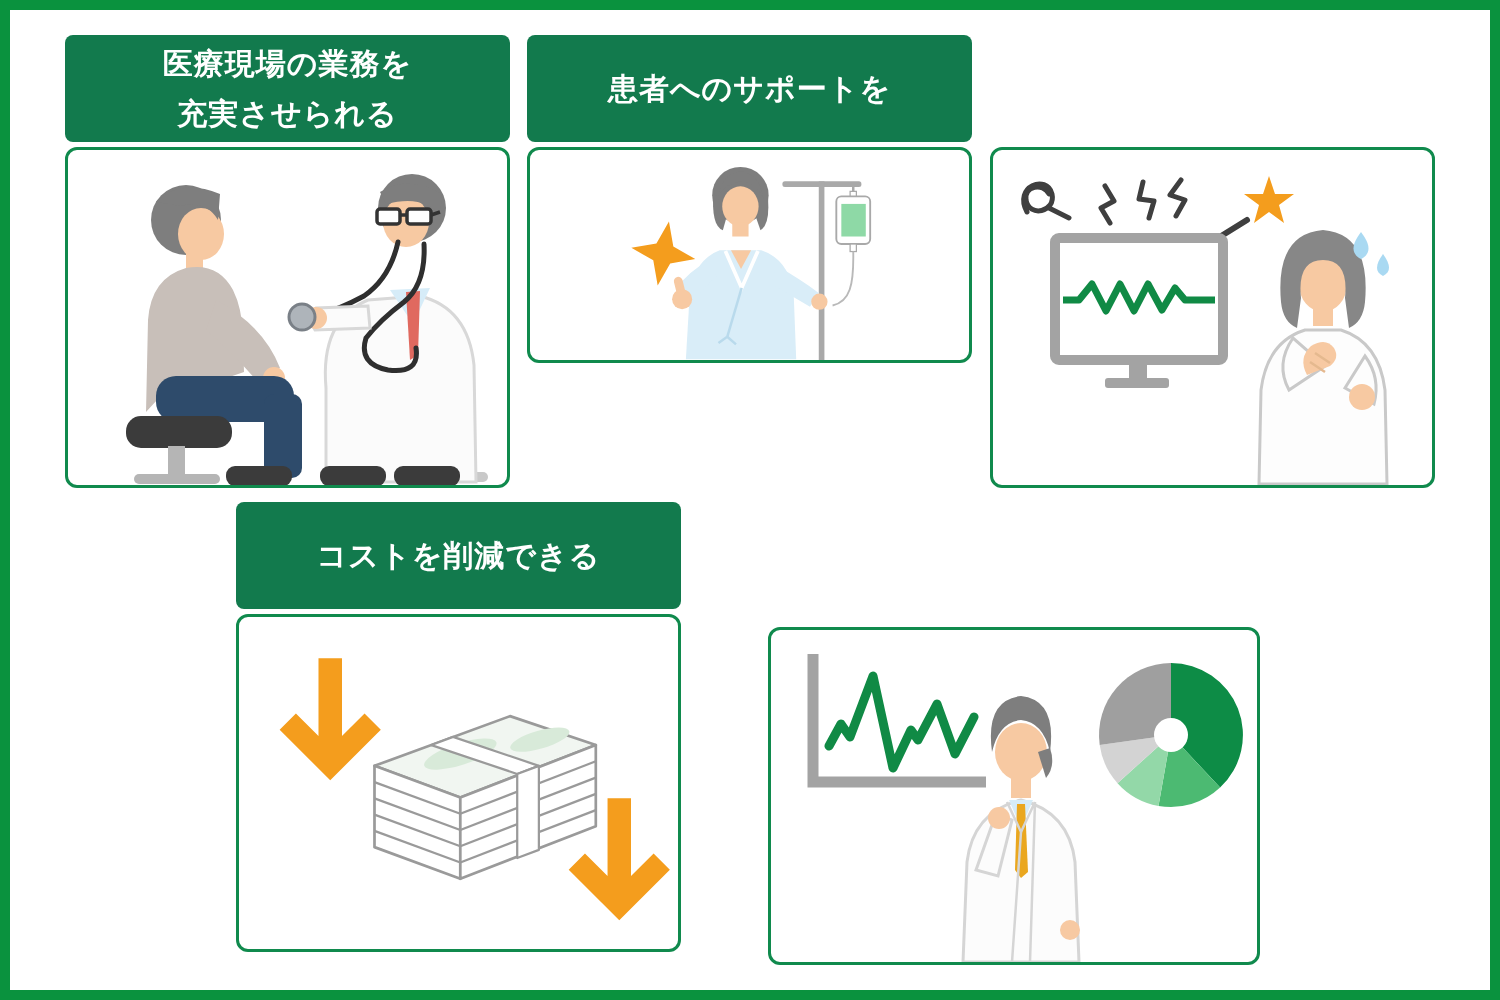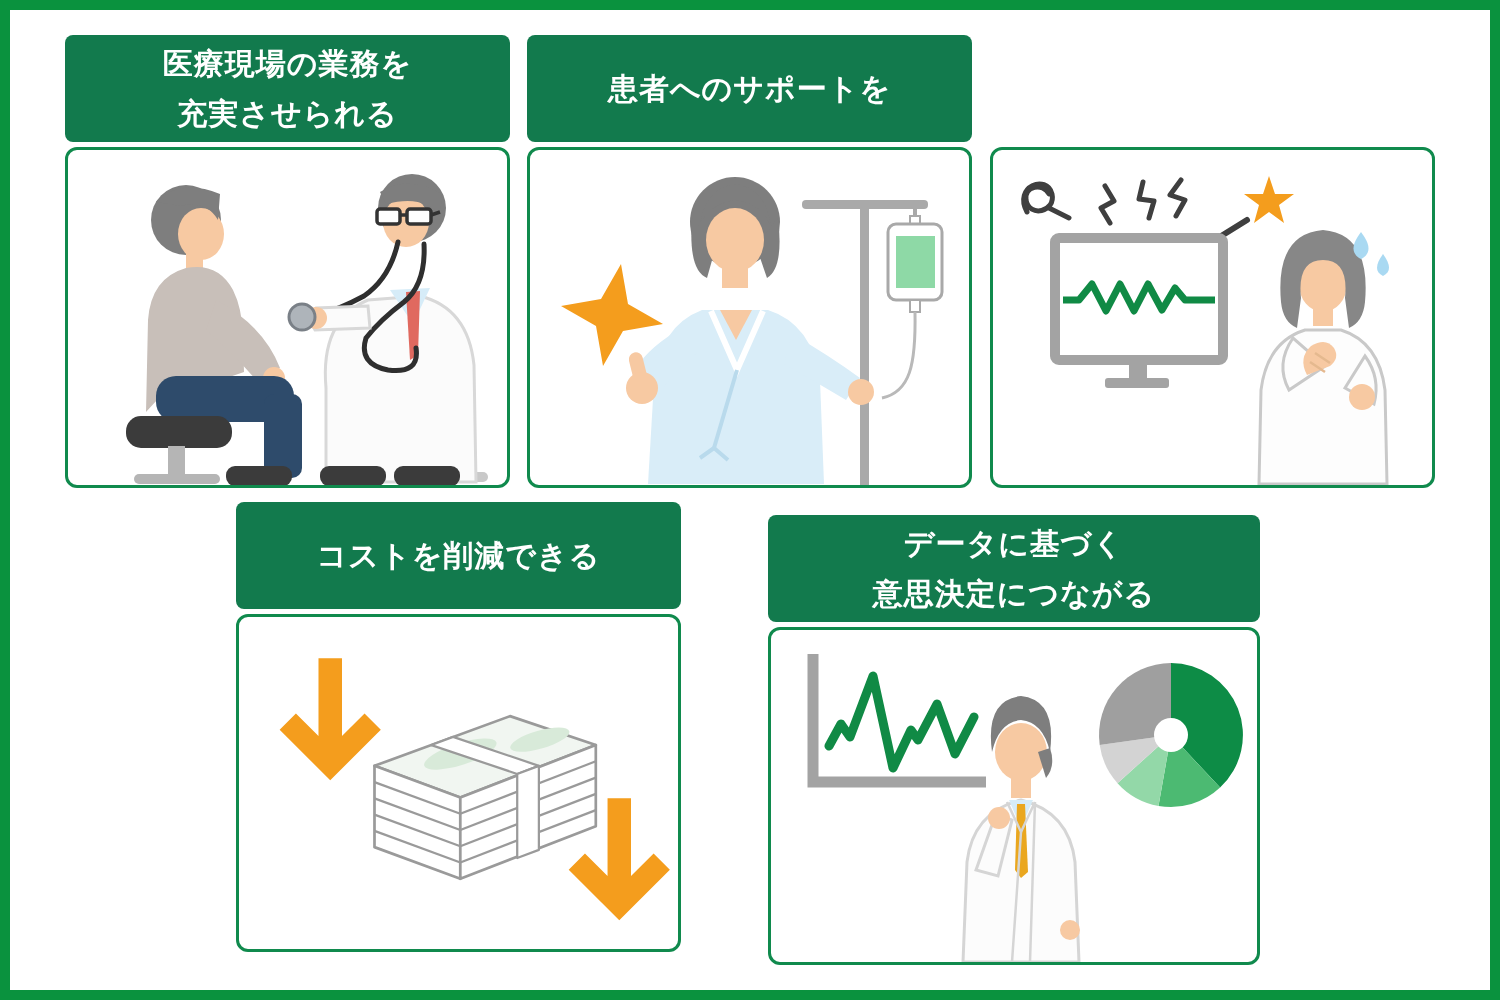--- a/index.html
+++ b/index.html
@@ -9,21 +9,21 @@
   .card{position:absolute;}
   .card-header{position:absolute;left:0;right:0;top:0;height:107px;background:var(--header-green,#127A4D);
         border-radius:8px;color:#fff;font-weight:700;font-size:30px;line-height:50px;
         display:flex;flex-direction:column;align-items:center;justify-content:center;text-align:center;
         letter-spacing:1px;}
   .card-body{position:absolute;left:0;right:0;top:112px;bottom:0;background:#fff;
         border:3px solid var(--card-border-green,#108A4D);border-radius:12px;overflow:hidden;}
   .card-body svg{display:block;width:100%;height:100%;}
   
   #card-efficiency{left:65px;top:35px;width:445px;height:453px;}
-  #card-support{left:527px;top:35px;width:445px;height:453px;}
+  #card-support{left:527px;top:35px;width:445px;height:328px;}
   #card-error{left:990px;top:35px;width:445px;height:453px;}
   #card-cost{left:236px;top:502px;width:401px;height:450px;padding-left:44px;}
   #card-data{left:768px;top:515px;width:492px;height:450px;}
   svg .orange{fill:var(--accent-orange,#F49D1D);}
   svg .green-stroke{stroke:var(--illustration-green,#108A45);fill:none;}
 </style>
 </head>
 <body>
 
 <div class="page">
@@ -190,24 +190,20 @@
             <line x1="130" y1="48" x2="225" y2="80"></line>
           </g>
           <polygon points="118,52 142,43 237,75 213,84" fill="#FFFFFF" stroke="#9A9A9A" stroke-width="2.5"></polygon>
           <polygon points="213,84 237,75 237,168 213,177" fill="#FFFFFF" stroke="#9A9A9A" stroke-width="2.5"></polygon>
         </g>
       </svg>
     </div>
   </section>
 
   <section class="card" id="card-data">
-    <div class="card-header">
-      <span>データに基づく</span>
-      <span>意思決定につながる</span>
-    </div>
     <div class="card-body">
       <svg viewBox="0 0 486 332">
         <g>
           <path d="M42,24 L42,152 L215,152" fill="none" stroke="#A3A3A3" stroke-width="11"></path>
           <polyline class="green-stroke" stroke-width="9" stroke-linejoin="round" stroke-linecap="round" points="58,116 70,94 79,107 102,46 122,138 140,100 147,110 166,74 184,124 203,87"></polyline>
         </g>
         <g>
           <path d="M400,105 L400,33 A72,72 0 0 1 449.1,157.6 Z" fill="#0D8C46"></path>
           <path d="M400,105 L449.1,157.6 A72,72 0 0 1 387.5,175.9 Z" fill="#4CBA72"></path>
           <path d="M400,105 L387.5,175.9 A72,72 0 0 1 346.5,153.2 Z" fill="#93D8A8"></path>

